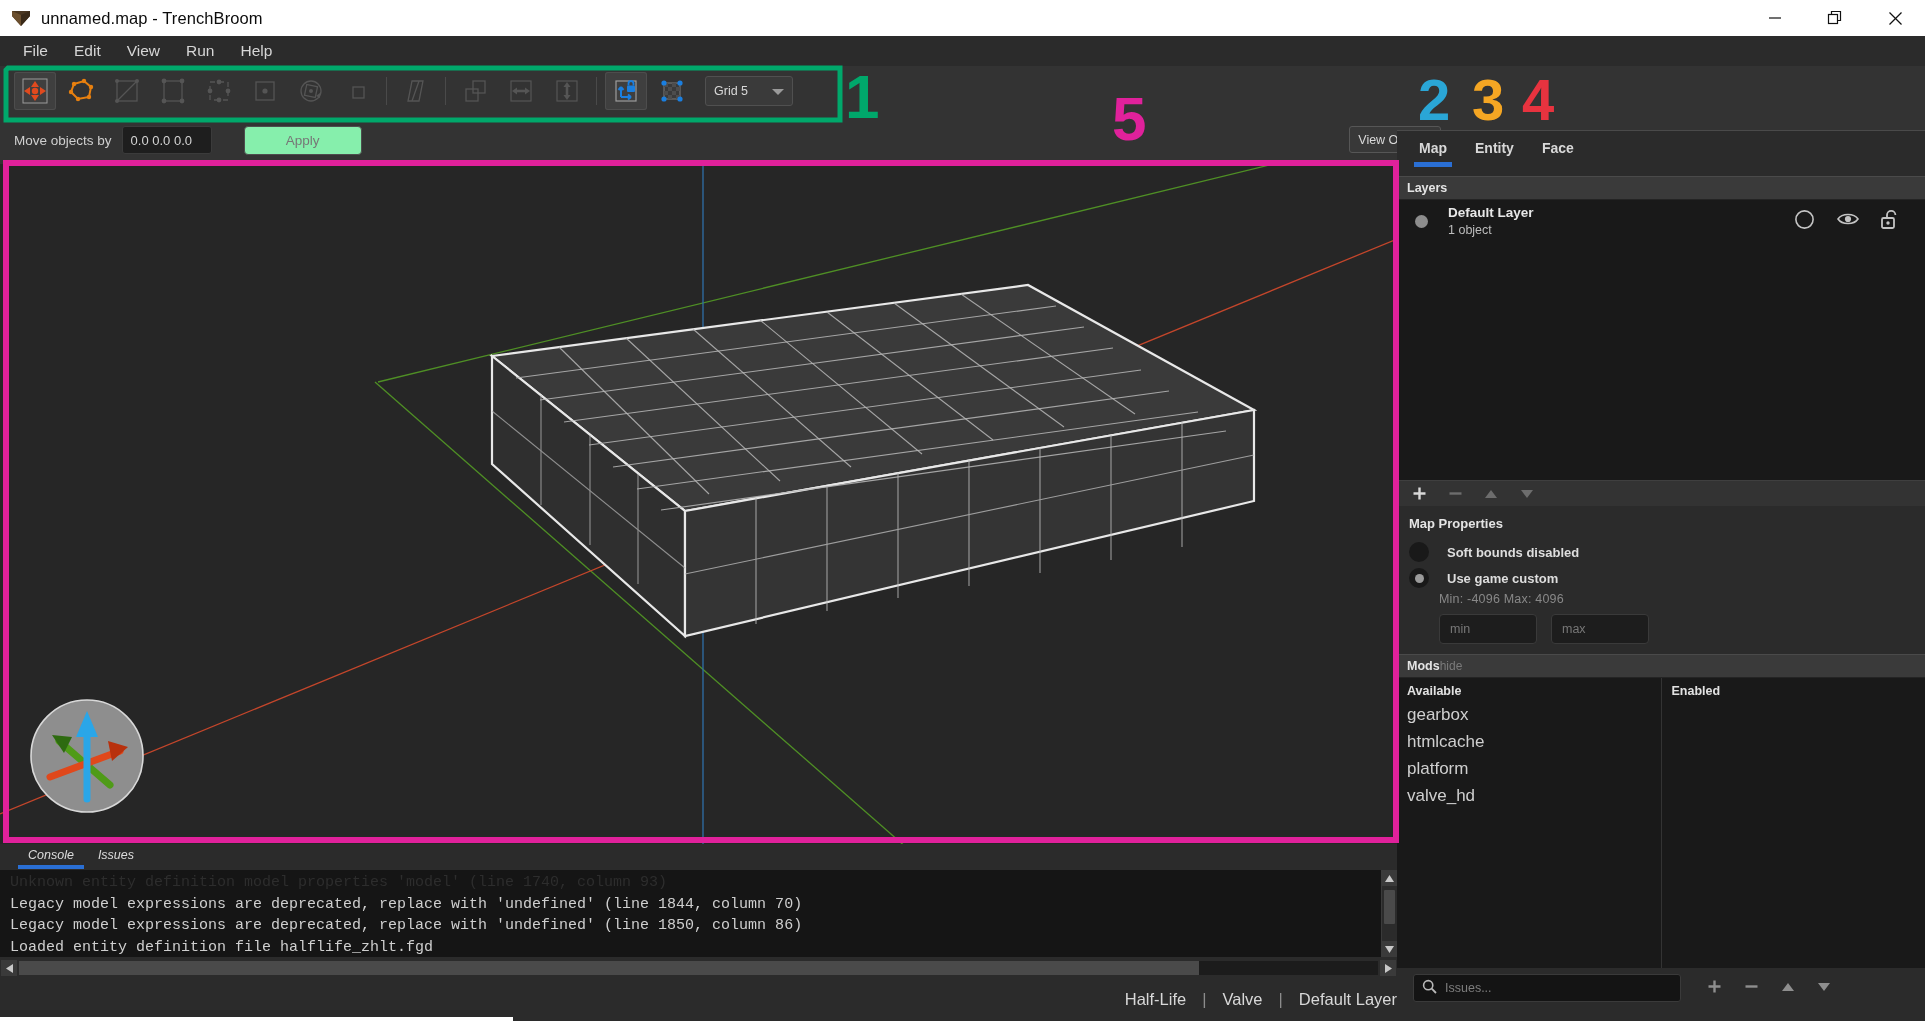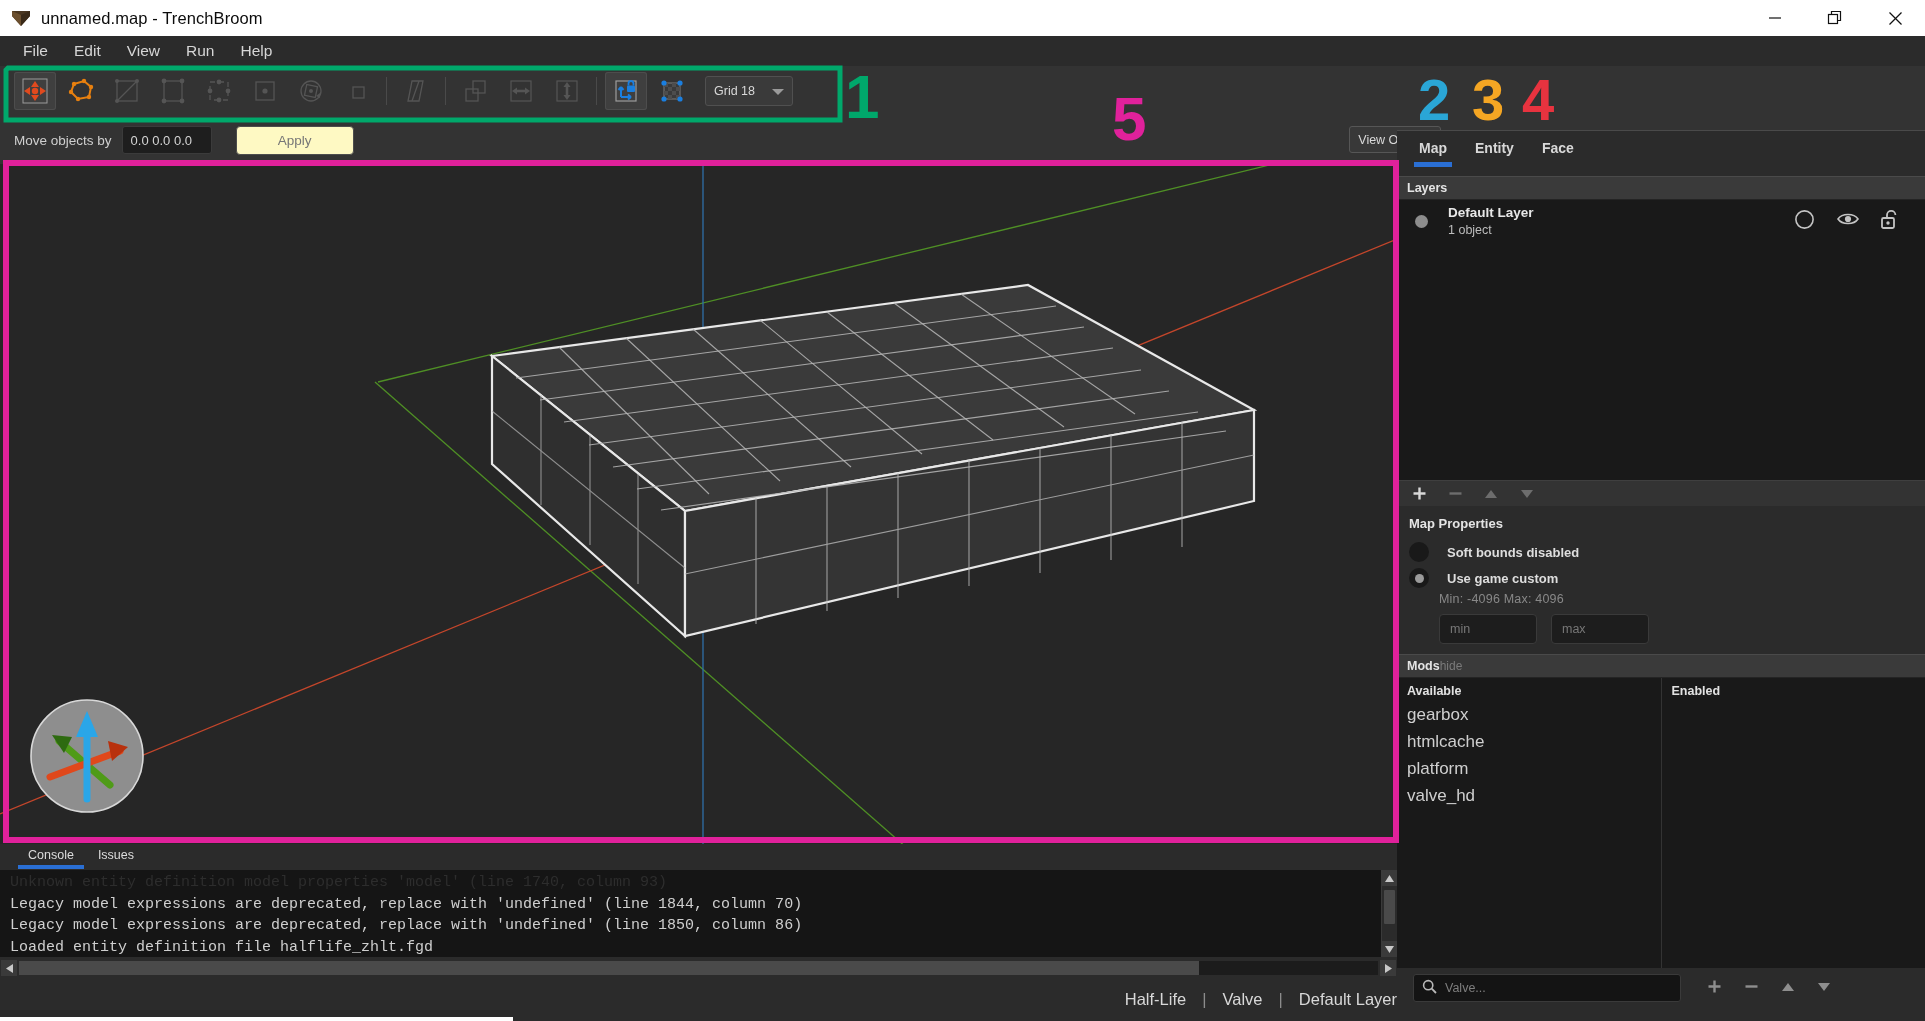--- a/index.html
+++ b/index.html
@@ -61,22 +61,22 @@
     position: absolute; left: 0; top: 116px; width: 1925px; height: 48px;
     background: #333333; display: flex; align-items: center; padding-left: 14px;
   }
   .row2 .lab { color: #cfcfcf; font-size: 13.5px; margin-right: 10px; }
   .row2 .movefield {
     width: 90px; height: 28px; background: #1e1e1e; border: 1px solid #3b3b3b;
     border-radius: 3px; display: flex; align-items: center; padding-left: 8px;
     color: #d4d4d4; font-size: 13px;
   }
   .row2 .applybtn {
-    margin-left: 24px; width: 118px; height: 29px;
-    background: #fef9c3; border: 1px solid #4d4d4d; border-radius: 4px;
+    margin-left: 32px; width: 118px; height: 29px;
+    background: #86efac; border: 1px solid #4d4d4d; border-radius: 4px;
     color: #777777; font-size: 13.5px; display: flex; align-items: center; justify-content: center;
   }
   .viewoptions {
     position: absolute; right: 484px; top: 10px;
     width: 92px; height: 27px; background: #383838; border: 1px solid #565656;
     border-radius: 3px; color: #d9d9d9; font-size: 12.5px;
     display: flex; align-items: center; justify-content: center;
   }
 
   
@@ -154,21 +154,21 @@
     border: 1px solid #3a3a3a; border-radius: 3px; display: flex; align-items: center; padding-left: 8px;
   }
   .searchbox .ph { color: #7e7e7e; font-size: 12.5px; margin-left: 8px; }
   .mods-footer .fbtns { display: flex; align-items: center; gap: 22px; margin-left: 26px; }
 
   
   .console {
     position: absolute; left: 0; top: 844px; width: 1397px; height: 133px;
     background: #2b2b2b;
   }
-  .con-tabs { height: 36px; display: flex; gap: 4px; padding-left: 18px; align-items: flex-start; }
+  .con-tabs { height: 36px; display: flex; gap: 4px; padding-left: 18px; align-items: flex-start; font-style: italic; }
   .con-tab { color: #dcdcdc; font-size: 12.5px; padding: 4px 10px 7px 10px; position: relative; }
   .con-tab .ul { position:absolute; left:0; right:0; bottom:0; height:4px; background:#2a6fd4; display:none; }
   .con-tab.active .ul { display:block; }
   .con-body {
     position:absolute; left:0; top:26px; width: 1397px; height: 87px; background:#151515; overflow:hidden;
     padding: 2px 0 0 10px;
   }
   .con-line { color: #cfcfcf; font-family: "Liberation Mono", monospace; font-size: 15px; line-height: 21.5px; white-space: pre; }
   .con-line.faded { color: #2d2d2d; }
   .vscroll {
@@ -361,21 +361,21 @@
           <rect x="11" y="18" width="4" height="4"></rect>
             <rect x="19" y="18" width="4" height="4"></rect>
         </g>
         <circle cx="7" cy="6" r="2.6" fill="#1a7fe0"></circle>
           <circle cx="23" cy="6" r="2.6" fill="#1a7fe0"></circle>
         <circle cx="7" cy="22" r="2.6" fill="#1a7fe0"></circle>
           <circle cx="23" cy="22" r="2.6" fill="#1a7fe0"></circle>
       </svg>
     </div>
     <div class="grid-select">
-      <span class="lbl">Grid 18</span>
+      <span class="lbl">Grid 5</span>
       <span class="carat"></span>
     </div>
   </div>
 
   <div class="row2">
     <span class="lab">Move objects by</span>
     <div class="movefield" title="0.0 0.0 0.0">0.0 0.0 0.0</div>
     <div class="applybtn">Apply</div>
     <div class="viewoptions">View Options</div>
   </div>
@@ -561,21 +561,21 @@
       </div>
     </div>
     <div class="mods-footer">
       <div class="searchbox">
         <span>
           <svg width="15" height="15" viewBox="0 0 15 15">
             <circle cx="6.2" cy="6.2" r="4.6" fill="none" stroke="#b9b9b9" stroke-width="1.6"></circle>
             <line x1="9.7" y1="9.7" x2="14" y2="14" stroke="#b9b9b9" stroke-width="1.8"></line>
           </svg>
         </span>
-        <span class="ph">Valve...</span>
+        <span class="ph">Issues...</span>
       </div>
       <div class="fbtns">
         <span>
           <svg width="15" height="15" viewBox="0 0 15 15">
               <path d="M7.5 1.5 v12 M1.5 7.5 h12" stroke="#8e8e8e" stroke-width="2.4"></path>
             </svg>
         </span>
         <span>
           <svg width="15" height="15" viewBox="0 0 15 15">
               <path d="M1.5 7.5 h12" stroke="#8e8e8e" stroke-width="2.4"></path>

